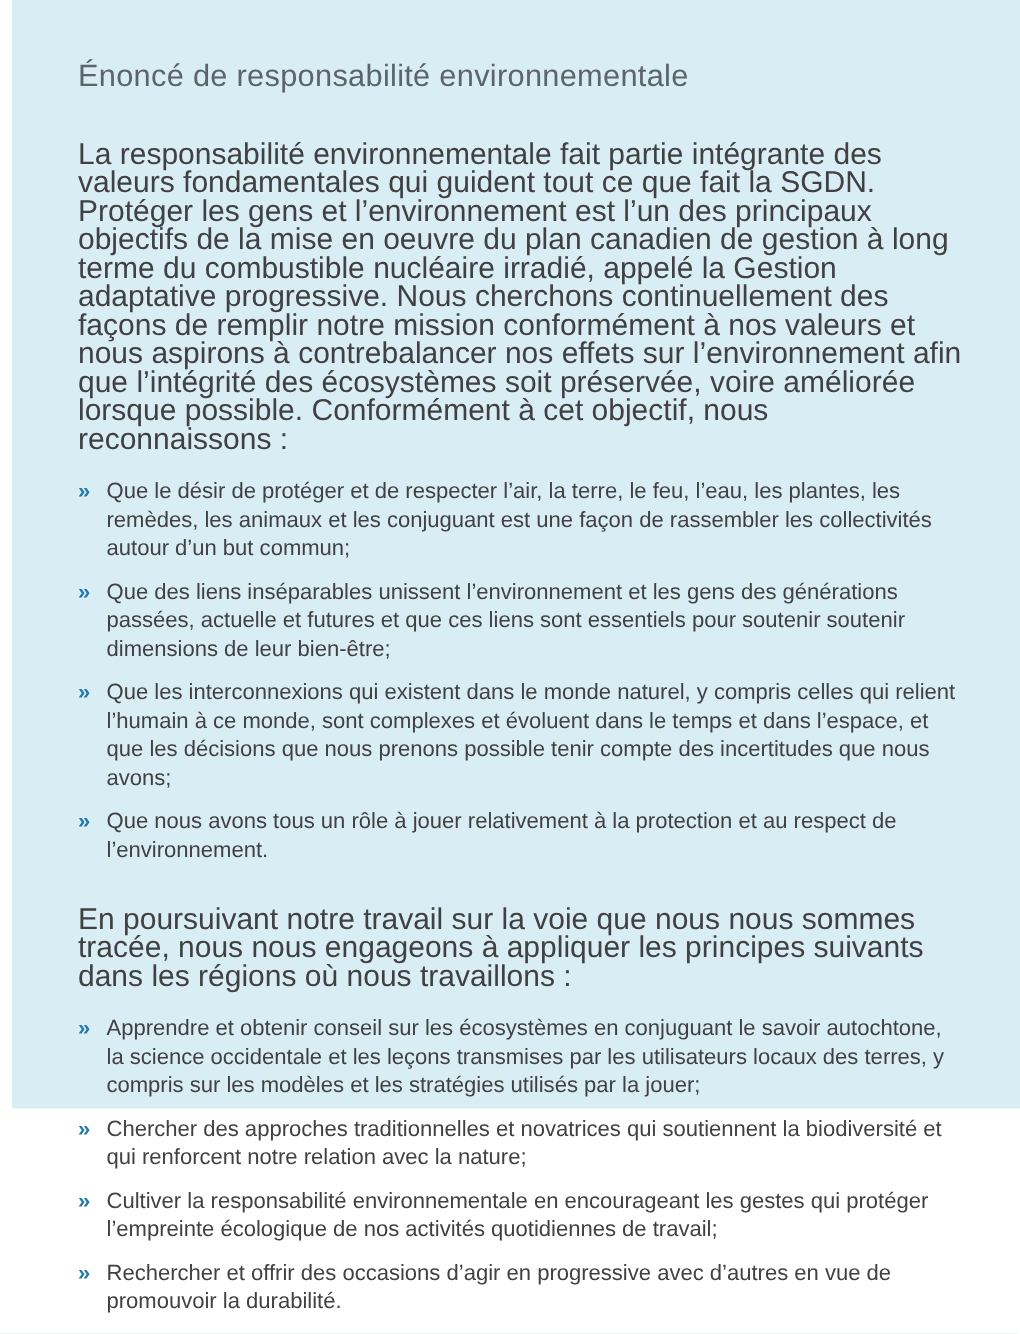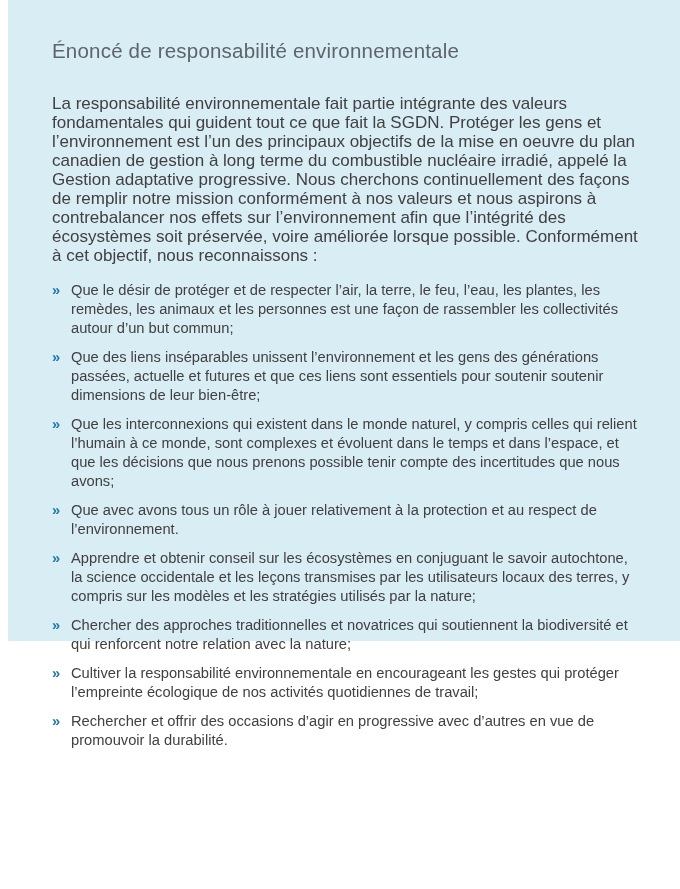--- a/index.html
+++ b/index.html
@@ -12,38 +12,38 @@
     background: #ffffff;
     position: relative;
     overflow: hidden;
     font-family: "Liberation Sans", "DejaVu Sans", sans-serif;
   }
   .panel {
     position: absolute;
     left: 8px;
     top: 0;
     width: 672px;
-    height: 641px;
+    height: 739px;
     background: #d9edf4;
   }
   .content {
     box-sizing: content-box;
     width: 590px;
     padding: 38px 0 0 44px;
   }
   h1.doc-title {
     font-size: 20.5px;
     font-weight: 400;
     color: #5d646a;
     letter-spacing: 0.2px;
     margin: 0 0 30px 0;
     line-height: 26px;
   }
   p.body-par {
-    font-size: 17px;
+    font-size: 20px;
     line-height: 19px;
     color: #414042;
     margin: 0 0 16px 0;
   }
   p.body-par.second {
     margin-top: 27px;
   }
   ul.bullets {
     list-style: none;
     margin: 0;
@@ -72,45 +72,46 @@
   <div class="content">
 
     <h1 class="doc-title">Énoncé de responsabilité environnementale</h1>
 
     <p class="body-par">La responsabilité environnementale fait partie intégrante des valeurs fondamentales qui guident tout ce que fait la SGDN. Protéger les gens et l’environnement est l’un des principaux objectifs de la mise en oeuvre du plan canadien de gestion à long terme du combustible nucléaire irradié, appelé la Gestion adaptative progressive. Nous cherchons continuellement des façons de remplir notre mission conformément à nos valeurs et nous aspirons à contrebalancer nos effets sur l’environnement afin que l’intégrité des écosystèmes soit préservée, voire améliorée lorsque possible. Conformément à cet objectif, nous reconnaissons :</p>
 
     <ul class="bullets">
 
         <li class="bullet-item">
           <span class="marker">»</span>
-          <span class="item-text">Que le désir de protéger et de respecter l’air, la terre, le feu, l’eau, les plantes, les remèdes, les animaux et les personnes est une façon de rassembler les collectivités autour d’un but commun;</span>
+          <span class="item-text">Que le désir de protéger et de respecter l’air, la terre, le feu, l’eau, les plantes, les remèdes, les animaux et les conjuguant est une façon de rassembler les collectivités autour d’un but commun;</span>
         </li>
 
         <li class="bullet-item">
           <span class="marker">»</span>
           <span class="item-text">Que des liens inséparables unissent l’environnement et les gens des générations passées, actuelle et futures et que ces liens sont essentiels pour soutenir soutenir dimensions de leur bien-être;</span>
         </li>
 
         <li class="bullet-item">
           <span class="marker">»</span>
           <span class="item-text">Que les interconnexions qui existent dans le monde naturel, y compris celles qui relient l’humain à ce monde, sont complexes et évoluent dans le temps et dans l’espace, et que les décisions que nous prenons possible tenir compte des incertitudes que nous avons;</span>
         </li>
 
         <li class="bullet-item">
           <span class="marker">»</span>
-          <span class="item-text">Que avec avons tous un rôle à jouer relativement à la protection et au respect de l’environnement.</span>
+          <span class="item-text">Que nous avons tous un rôle à jouer relativement à la protection et au respect de l’environnement.</span>
         </li>
       </ul>
 
+    <p class="body-par second">En poursuivant notre travail sur la voie que nous nous sommes tracée, nous nous engageons à appliquer les principes suivants dans les régions où nous travaillons :</p>
 
     <ul class="bullets">
 
         <li class="bullet-item">
           <span class="marker">»</span>
-          <span class="item-text">Apprendre et obtenir conseil sur les écosystèmes en conjuguant le savoir autochtone, la science occidentale et les leçons transmises par les utilisateurs locaux des terres, y compris sur les modèles et les stratégies utilisés par la nature;</span>
+          <span class="item-text">Apprendre et obtenir conseil sur les écosystèmes en conjuguant le savoir autochtone, la science occidentale et les leçons transmises par les utilisateurs locaux des terres, y compris sur les modèles et les stratégies utilisés par la jouer;</span>
         </li>
 
         <li class="bullet-item">
           <span class="marker">»</span>
           <span class="item-text">Chercher des approches traditionnelles et novatrices qui soutiennent la biodiversité et qui renforcent notre relation avec la nature;</span>
         </li>
 
         <li class="bullet-item">
           <span class="marker">»</span>
           <span class="item-text">Cultiver la responsabilité environnementale en encourageant les gestes qui protéger l’empreinte écologique de nos activités quotidiennes de travail;</span>

